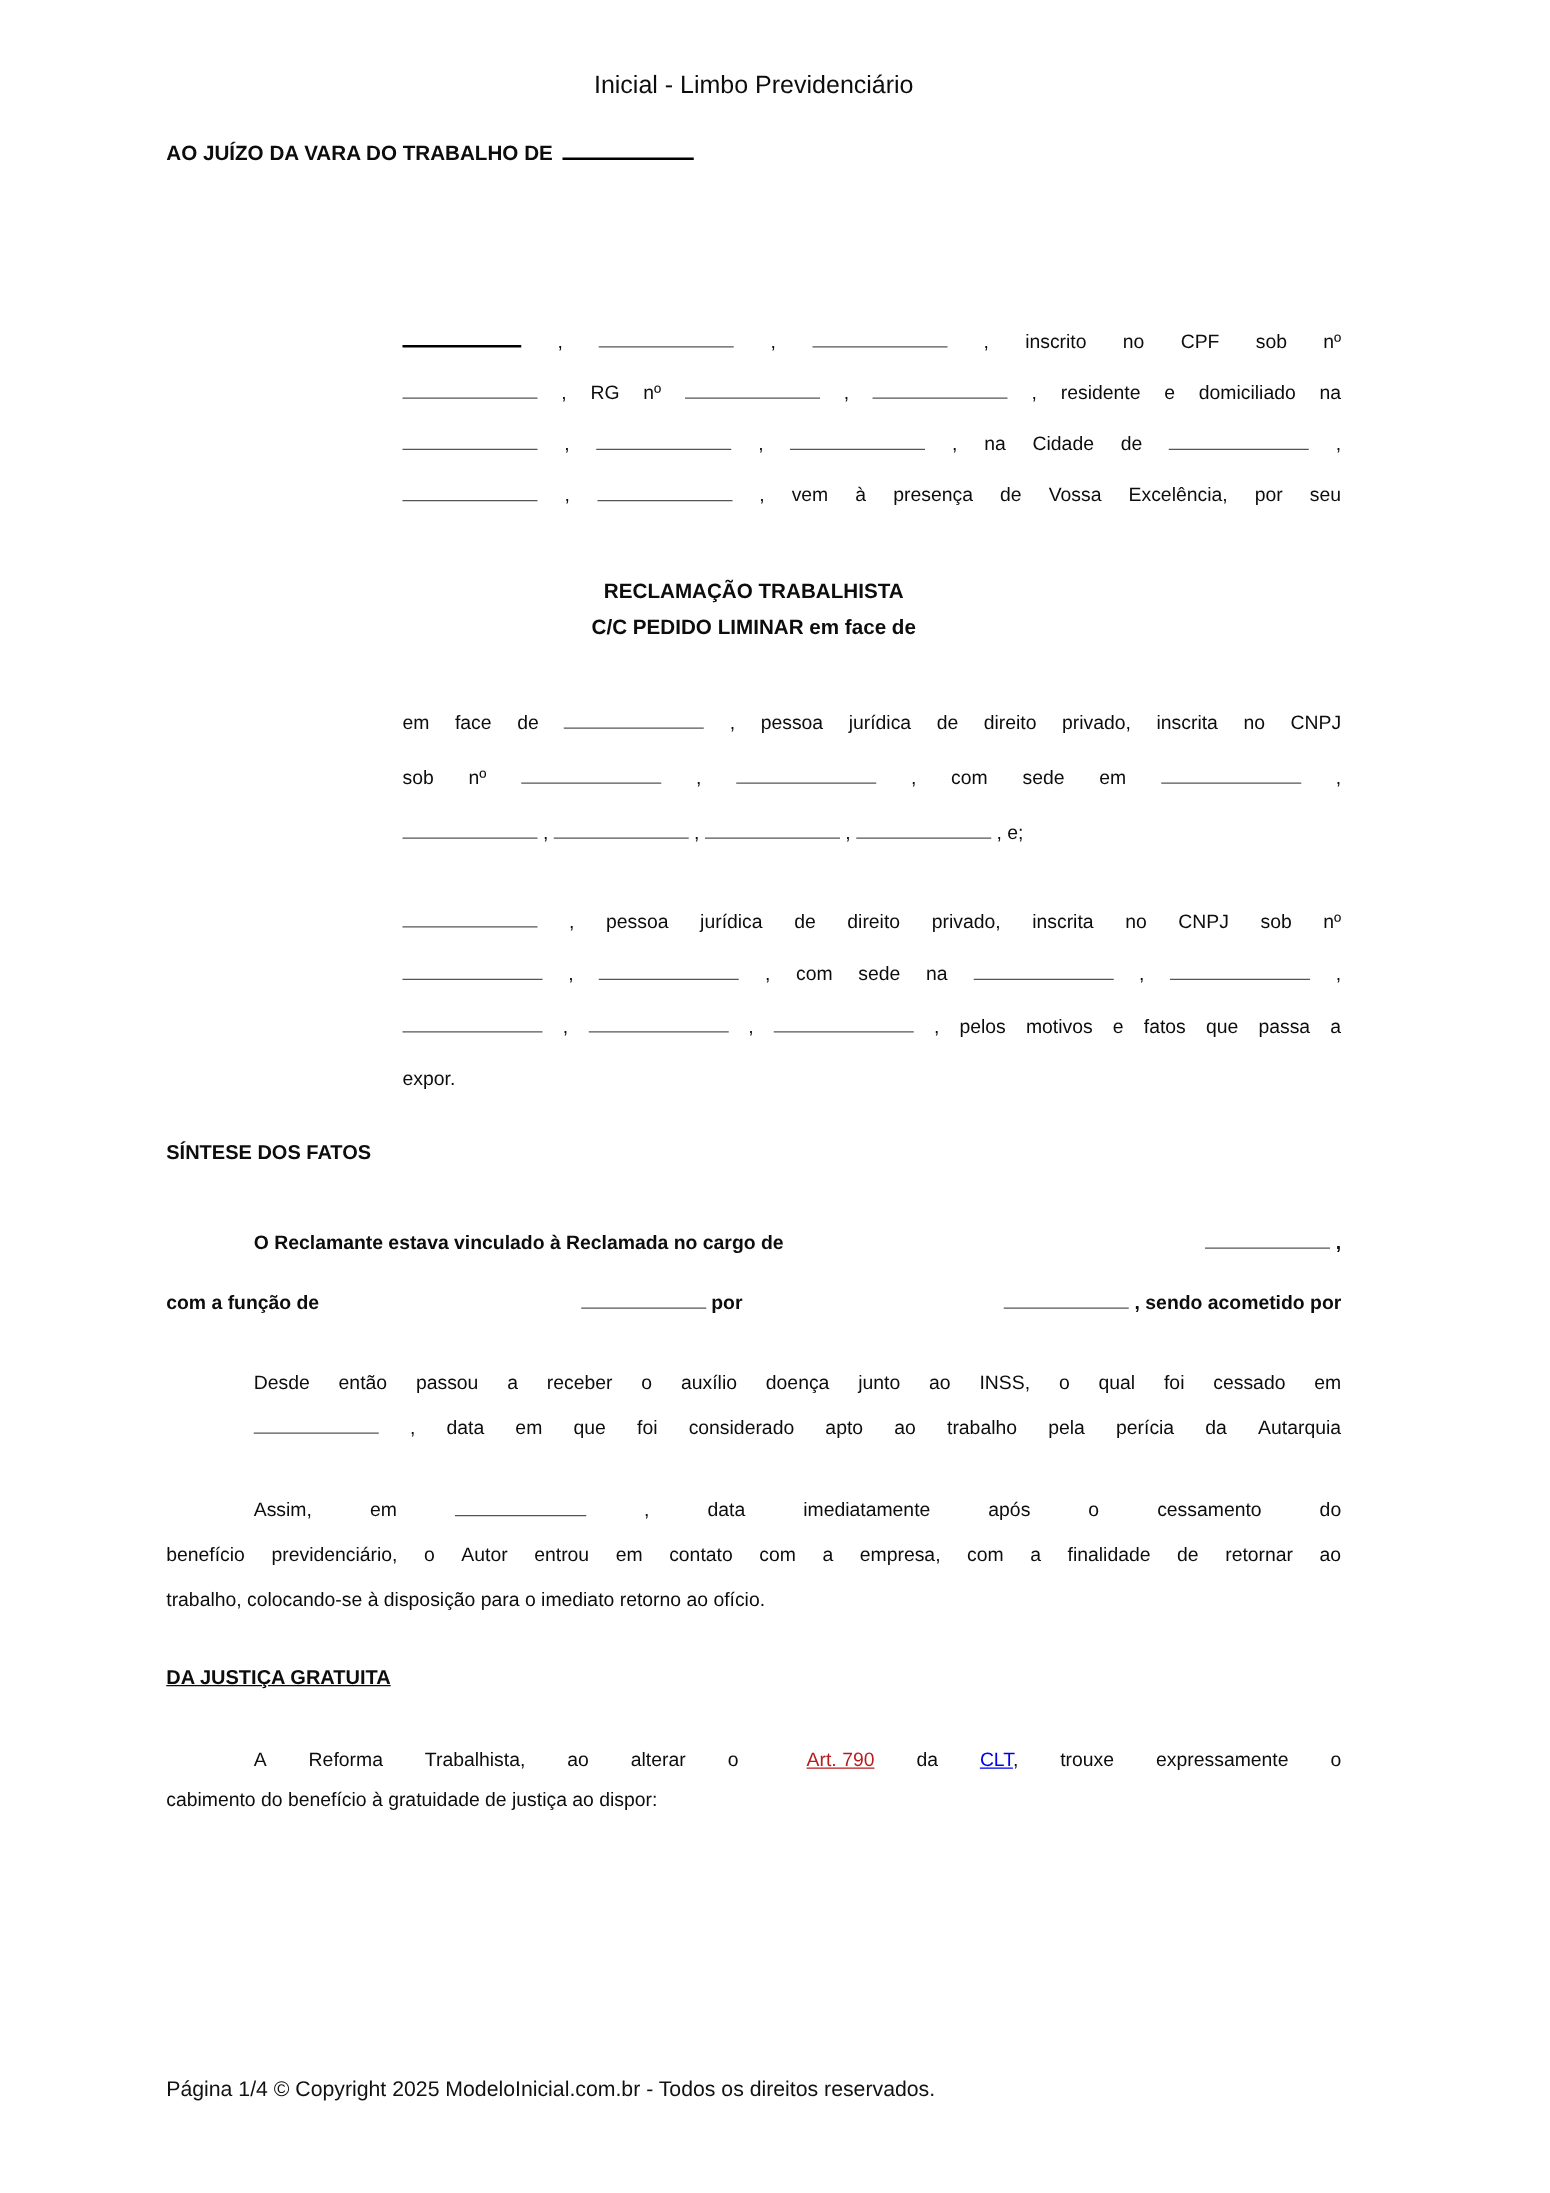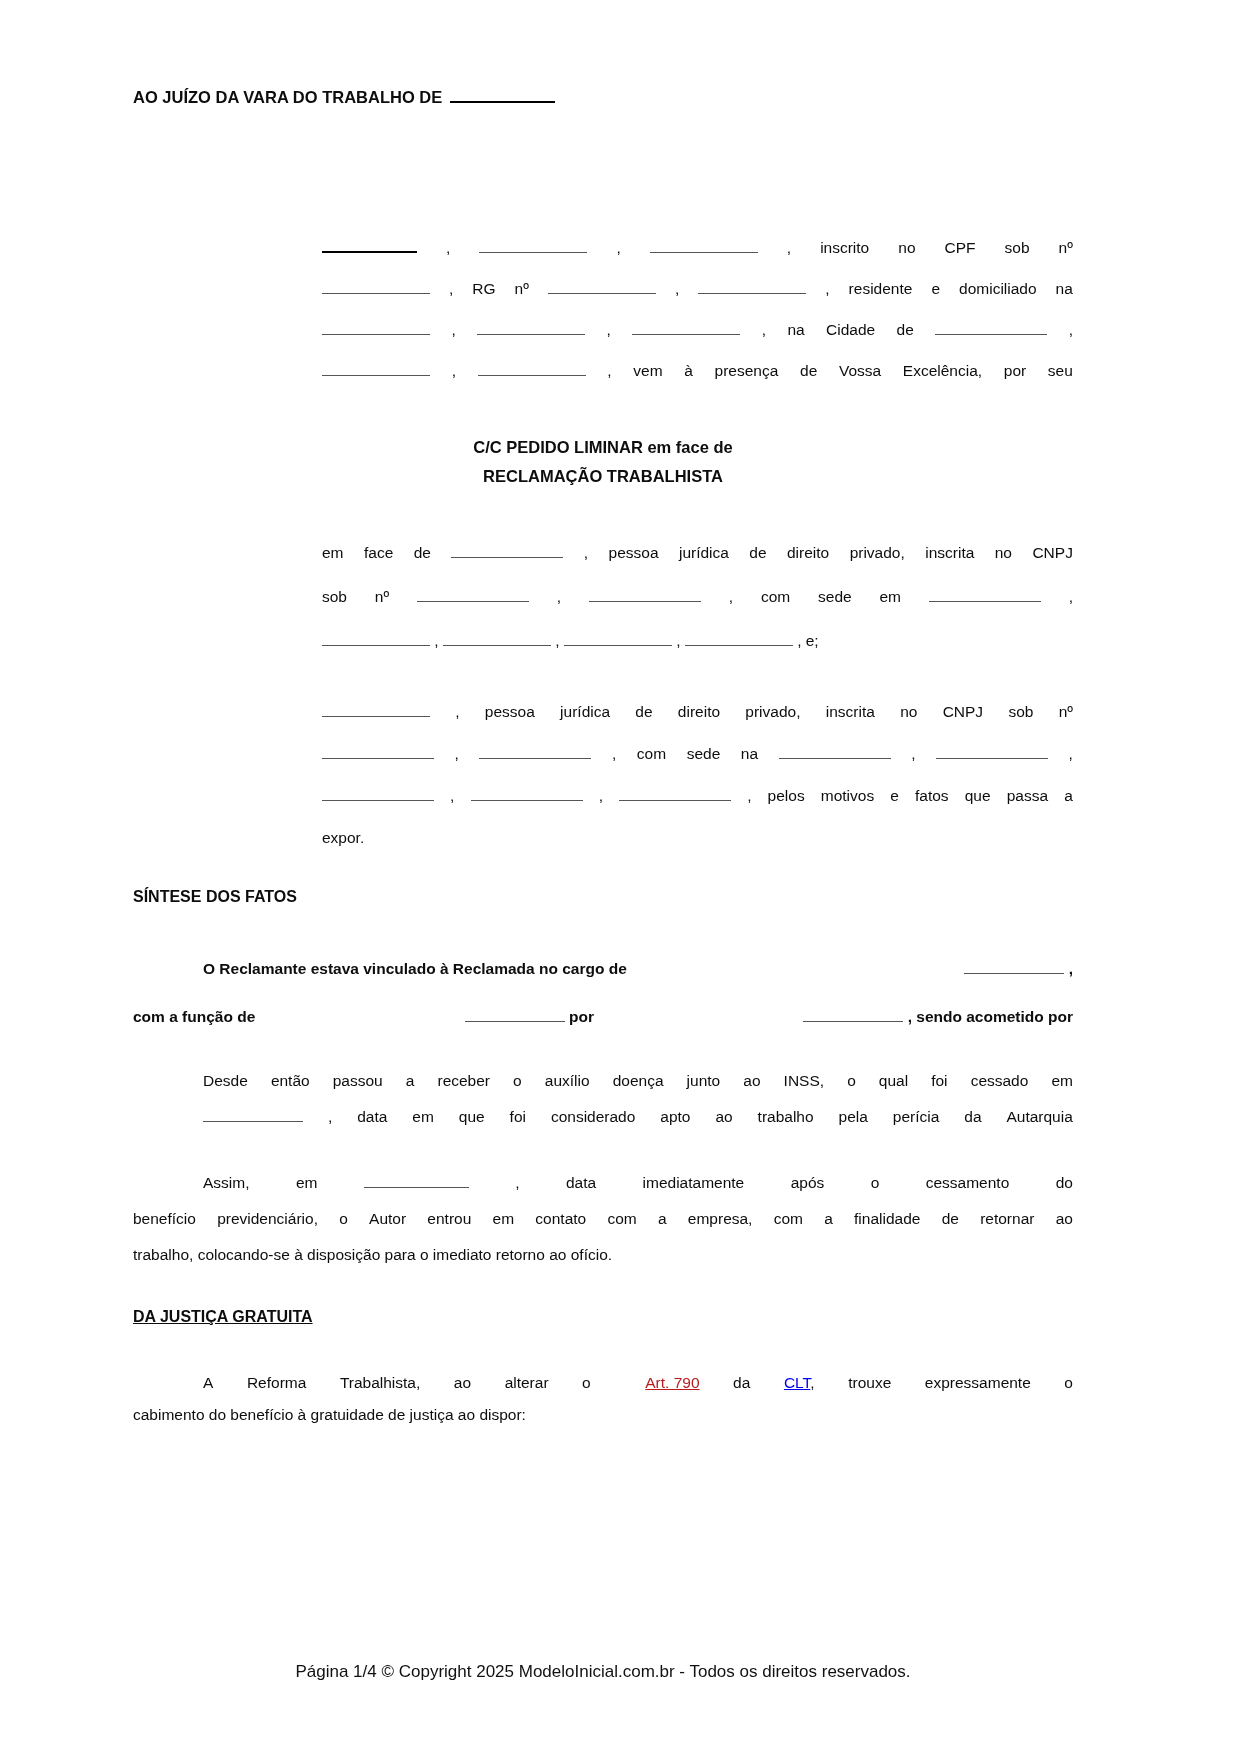--- a/index.html
+++ b/index.html
@@ -47,29 +47,30 @@
   .center-heading .ch-line{line-height:29px;}
   .left-heading{
     font-weight:bold;
     font-size:16px;
     line-height:24px;
   }
   a.doc-link{text-decoration:underline;}
   .footer{
     position:absolute;
     left:133px;right:167px;top:1662px;
-    text-align:center;
+    text-align:left;
     font-size:17px;
     color:#111;
   }
 </style>
 </head>
 <body>
 
 <div class="page">
+  <div class="doc-title">Inicial - Limbo Previdenciário</div>
   <div class="addressing">
     <span>AO JUÍZO DA VARA DO TRABALHO DE</span><span class="blank bold addr-blank"></span>
   </div>
   <div id="body-content">
       <div class="para" style="margin-top: 118px; margin-left: 189px;">
         <div class="line spread" style="line-height: 41px;">
           <span class="blank bold" style="width: 95px;"></span>
           <span>,</span>
           <span class="blank" style="width: 108px;"></span>
           <span>,</span>
@@ -117,22 +118,22 @@
           <span>à</span>
           <span>presença</span>
           <span>de</span>
           <span>Vossa</span>
           <span>Excelência,</span>
           <span>por</span>
           <span>seu</span>
         </div>
       </div>
       <div class="center-heading" style="margin-top: 42px;">
+        <div class="ch-line">RECLAMAÇÃO TRABALHISTA</div>
         <div class="ch-line">C/C PEDIDO LIMINAR em face de</div>
-        <div class="ch-line">RECLAMAÇÃO TRABALHISTA</div>
       </div>
       <div class="para" style="margin-top: 40px; margin-left: 189px;">
         <div class="line spread" style="line-height: 44px;">
           <span>em</span>
           <span>face</span>
           <span>de</span>
           <span class="blank" style="width: 112px;"></span>
           <span>,</span>
           <span>pessoa</span>
           <span>jurídica</span>

